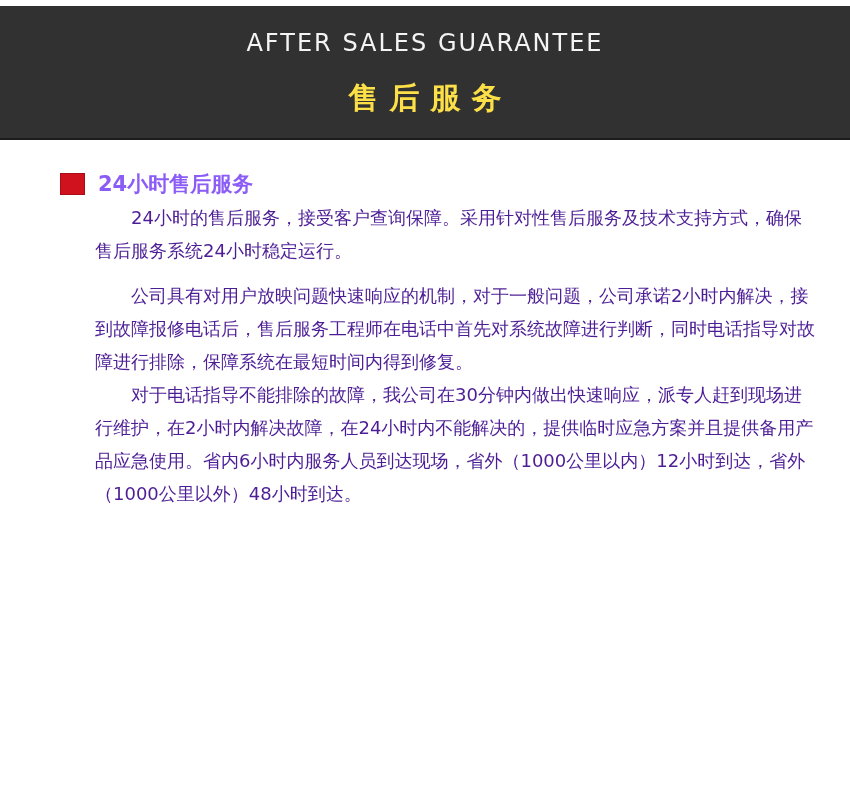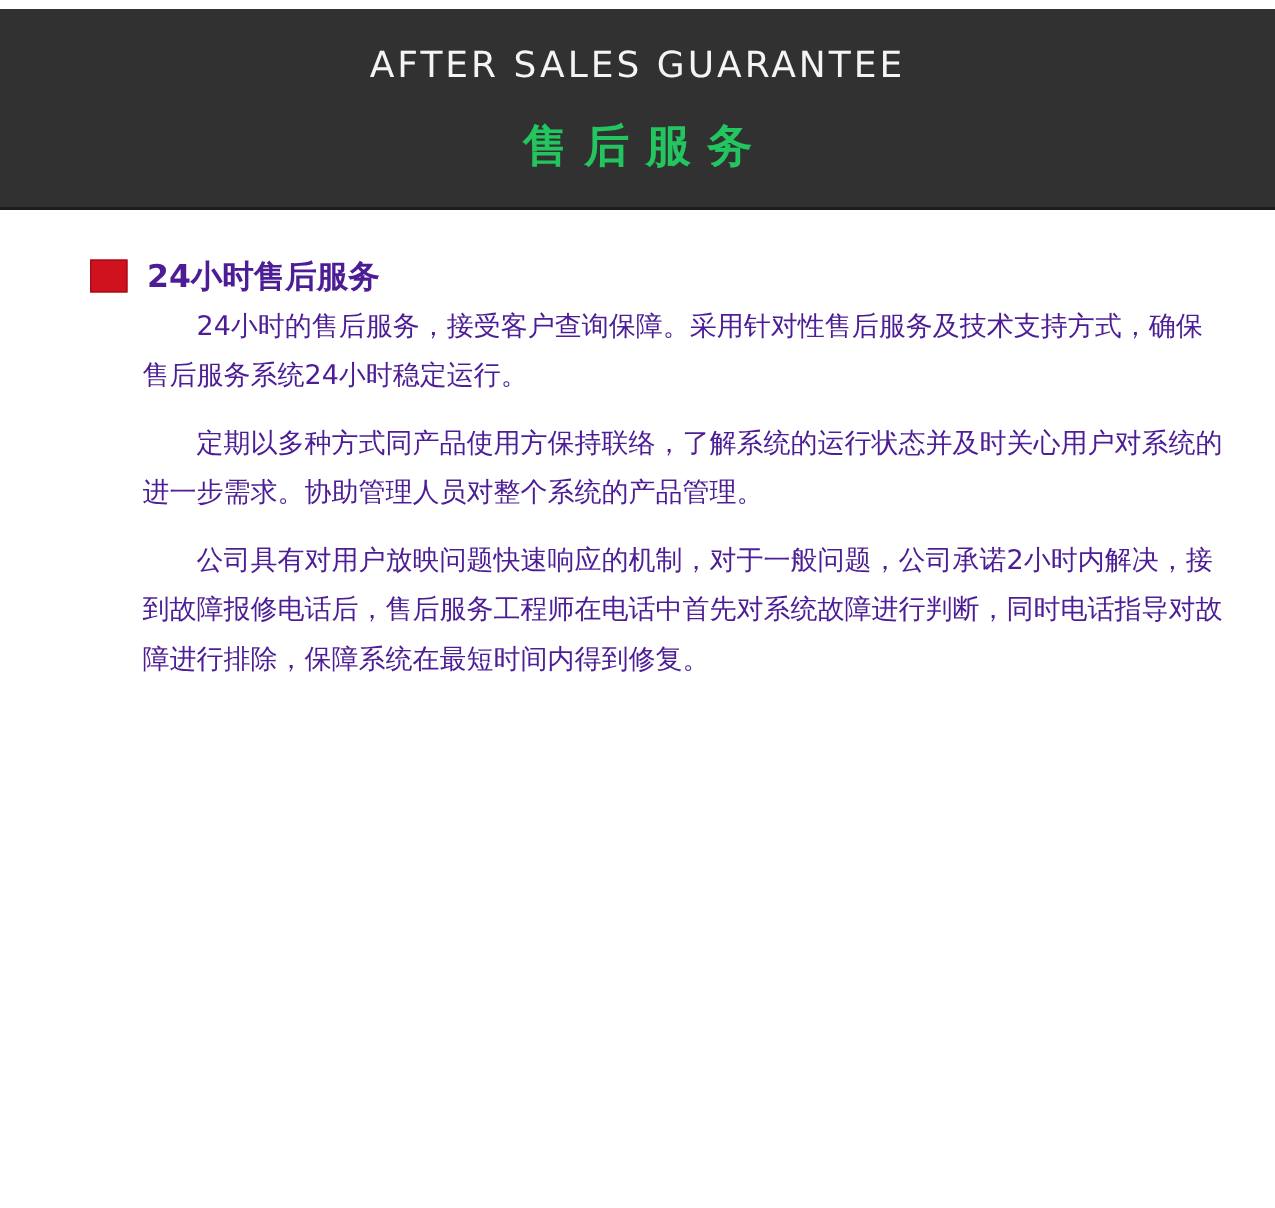--- a/index.html
+++ b/index.html
@@ -31,21 +31,21 @@
   }
   .banner-en {
     color: #f4f4f4;
     font-size: 24px;
     font-weight: 400;
     letter-spacing: 2px;
     line-height: 1.1;
   }
   .banner-zh {
     margin-top: 24px;
-    color: #22c55e;
+    color: #fde047;
     font-size: 30px;
     font-weight: 700;
     letter-spacing: 11px;
     padding-left: 11px; 
     line-height: 1.1;
   }
   
   .content {
     padding: 32px 35px 0 60px;
   }
@@ -62,21 +62,21 @@
     height: 22px;
     background: #d0121f;
     border: 1px solid #a80d18;
     box-sizing: border-box;
     flex: 0 0 auto;
   }
   .sec-title {
     margin: 0 0 0 13px;
     font-size: 21px;
     font-weight: 700;
-    color: #4c1d95;
+    color: #8b5cf6;
     line-height: 24px;
   }
   .sec-body {
     margin-left: 35px;
     width: 720px;
   }
   .sec-para {
     margin: 0;
     text-indent: 2em;
     font-size: 18px;
@@ -101,26 +101,24 @@
       <div class="sec-header">
         <span class="bullet"></span>
         <h2 class="sec-title">24小时售后服务</h2>
       </div>
       <div class="sec-body">
         <p class="sec-para">24小时的售后服务，接受客户查询保障。采用针对性售后服务及技术支持方式，确保售后服务系统24小时稳定运行。</p>
       </div>
     </section>
 
     <section class="sec">
-      <div class="sec-body">
-        <p class="sec-para">定期以多种方式同产品使用方保持联络，了解系统的运行状态并及时关心用户对系统的进一步需求。协助管理人员对整个系统的产品管理。</p>
-      </div>
     </section>
 
     <section class="sec">
       <div class="sec-body">
         <p class="sec-para">公司具有对用户放映问题快速响应的机制，对于一般问题，公司承诺2小时内解决，接到故障报修电话后，售后服务工程师在电话中首先对系统故障进行判断，同时电话指导对故障进行排除，保障系统在最短时间内得到修复。</p>
+        <p class="sec-para">对于电话指导不能排除的故障，我公司在30分钟内做出快速响应，派专人赶到现场进行维护，在2小时内解决故障，在24小时内不能解决的，提供临时应急方案并且提供备用产品应急使用。省内6小时内服务人员到达现场，省外（1000公里以内）12小时到达，省外（1000公里以外）48小时到达。</p>
       </div>
     </section>
 
 
   </main>
 </div>
 
 </body></html>

